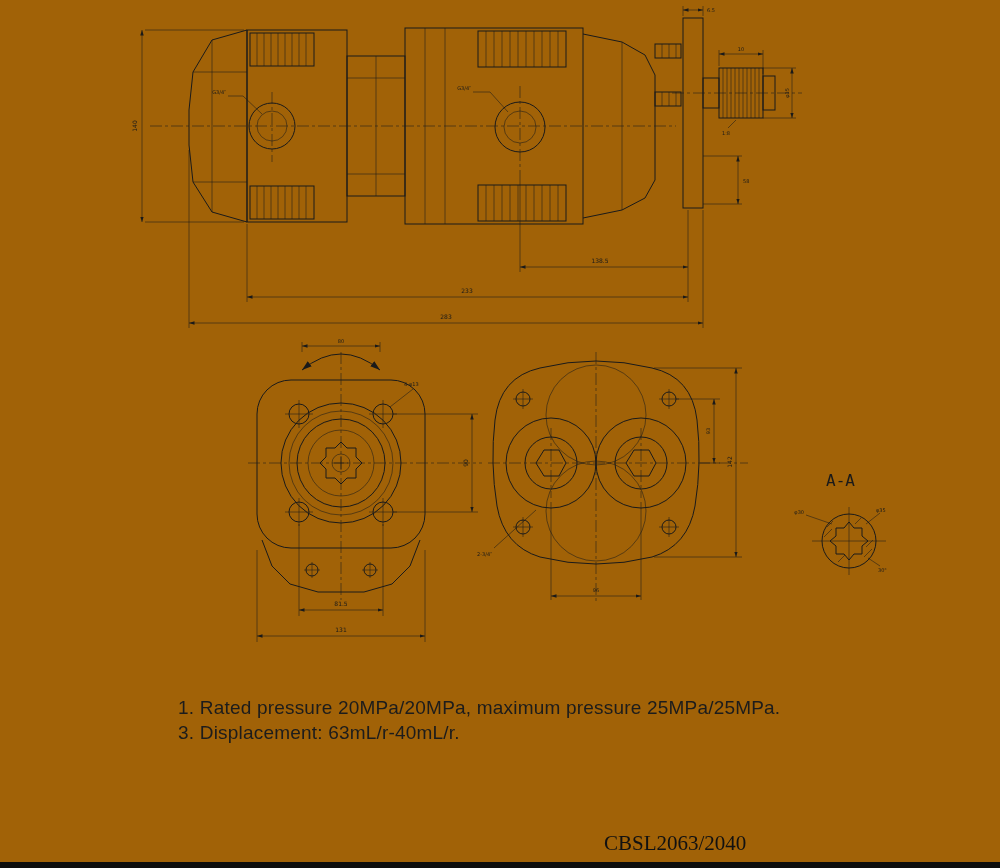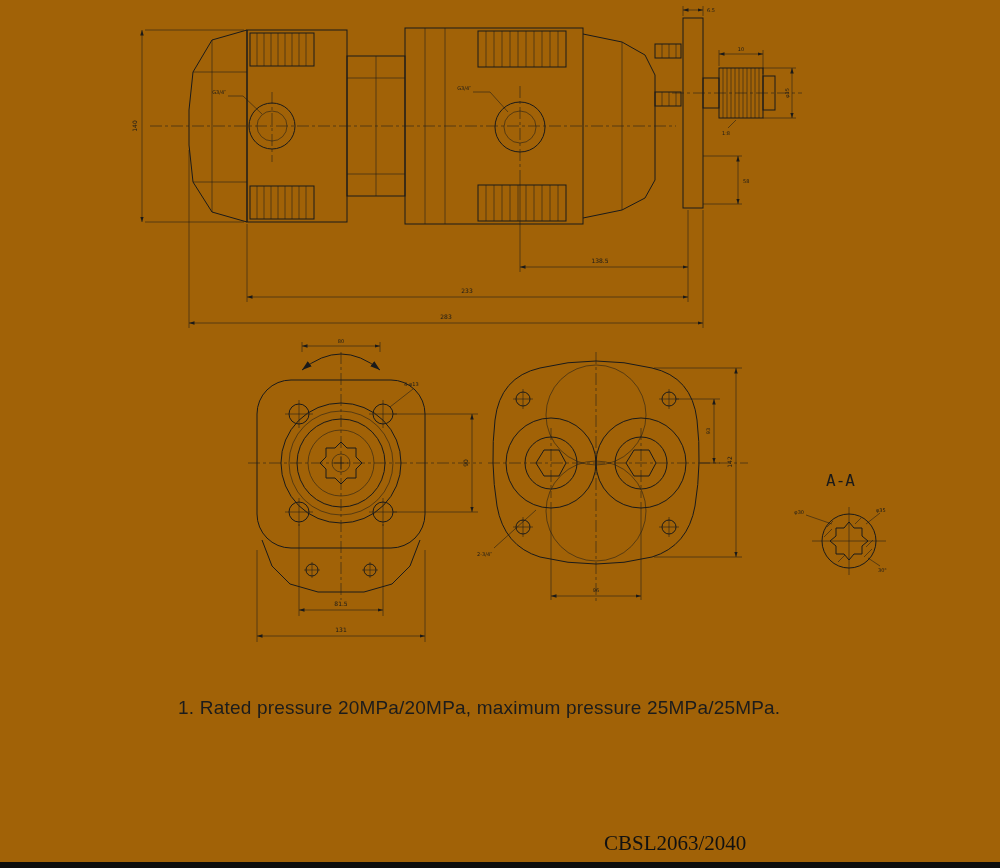--- a/index.html
+++ b/index.html
@@ -235,19 +235,20 @@
     <path class="lt" d="M827,527 L833,521 M824,537 L832,529 M864,557 L872,549 M866,547 L873,540 M838,562 L845,555 M855,524 L861,518"></path>
     <path class="lt" d="M866,524 L880,513 M832,524 L806,515 M868,558 L880,566"></path>
     <text class="dt5" x="876" y="512">φ35</text>
     <text class="dt5" x="804" y="514" text-anchor="end">φ30</text>
     <text class="dt5" x="878" y="572">30°</text>
   </g>
 </svg>
 
 <div id="specs">
   <div>1. Rated pressure 20MPa/20MPa, maximum pressure 25MPa/25MPa.</div>
+  <div>3. Displacement: 63mL/r-40mL/r.</div>
 </div>
 
 <div id="model">CBSL2063/2040</div>
 
 <div id="bottombar"></div>
 
 </div>
 
 </body></html>

